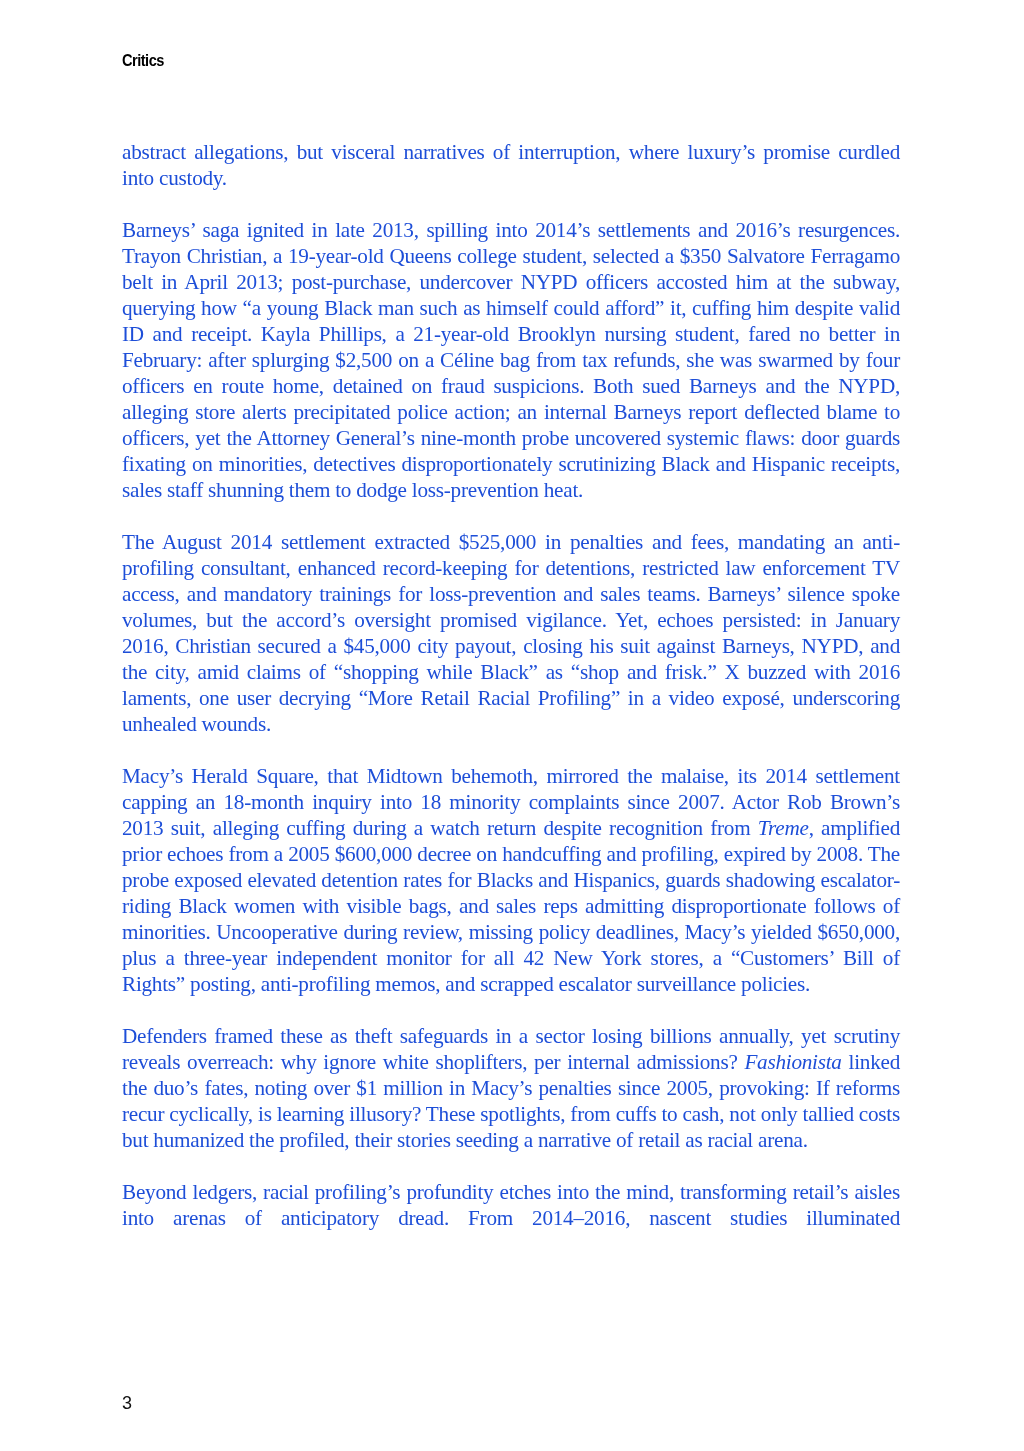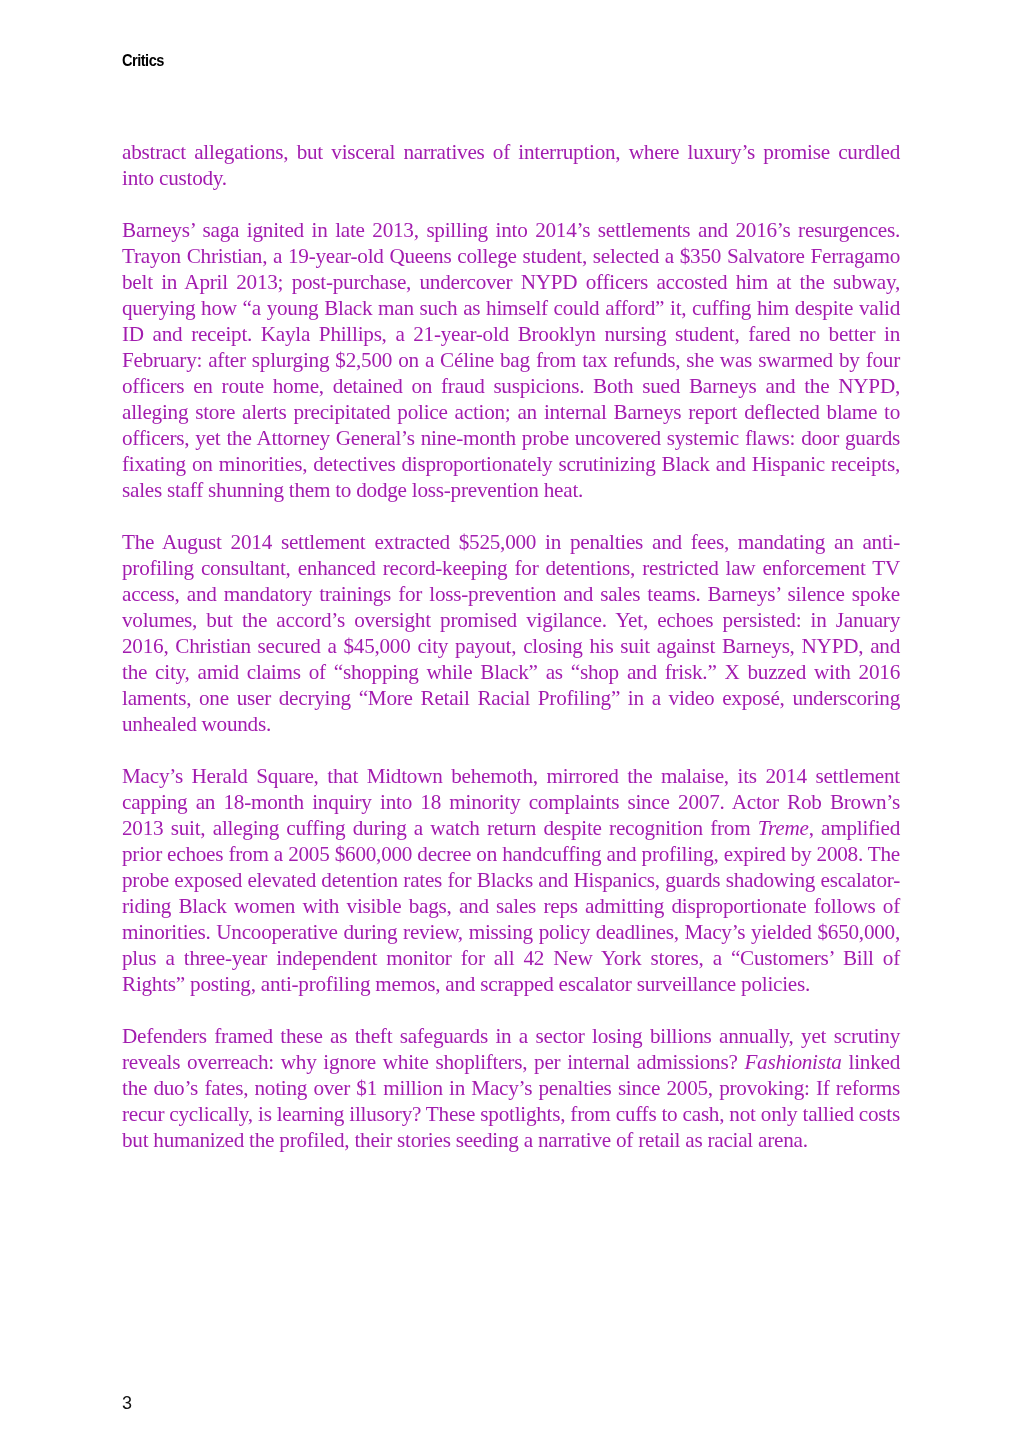--- a/index.html
+++ b/index.html
@@ -27,21 +27,21 @@
       color: #000000;
     }
     .body-text {
       position: absolute;
       left: 122px;
       top: 139px;
       width: 778px;
       font-family: "Liberation Serif", serif;
       font-size: 21.2px;
       line-height: 26px;
-      color: #a21caf;
+      color: #1d4ed8;
     }
     .body-text p {
       margin: 0 0 26px 0;
       text-align: justify;
       letter-spacing: -0.25px;
       word-spacing: 0px;
     }
     .body-text p.last-line-just {
       text-align-last: justify;
     }
@@ -67,17 +67,18 @@
     <p>abstract allegations, but visceral narratives of interruption, where luxury’s promise curdled into custody.</p>
 
     <p>Barneys’ saga ignited in late 2013, spilling into 2014’s settlements and 2016’s resurgences. Trayon Christian, a 19-year-old Queens college student, selected a $350 Salvatore Ferragamo belt in April 2013; post-purchase, undercover NYPD officers accosted him at the subway, querying how “a young Black man such as himself could afford” it, cuffing him despite valid ID and receipt. Kayla Phillips, a 21-year-old Brooklyn nursing student, fared no better in February: after splurging $2,500 on a Céline bag from tax refunds, she was swarmed by four officers en route home, detained on fraud suspicions. Both sued Barneys and the NYPD, alleging store alerts precipitated police action; an internal Barneys report deflected blame to officers, yet the Attorney General’s nine-month probe uncovered systemic flaws: door guards fixating on minorities, detectives disproportionately scrutinizing Black and Hispanic receipts, sales staff shunning them to dodge loss-prevention heat.</p>
 
     <p>The August 2014 settlement extracted $525,000 in penalties and fees, mandating an anti-profiling consultant, enhanced record-keeping for detentions, restricted law enforcement TV access, and mandatory trainings for loss-prevention and sales teams. Barneys’ silence spoke volumes, but the accord’s oversight promised vigilance. Yet, echoes persisted: in January 2016, Christian secured a $45,000 city payout, closing his suit against Barneys, NYPD, and the city, amid claims of “shopping while Black” as “shop and frisk.” X buzzed with 2016 laments, one user decrying “More Retail Racial Profiling” in a video exposé, underscoring unhealed wounds.</p>
 
     <p><span>Macy’s Herald Square, that Midtown behemoth, mirrored the malaise, its 2014 settlement capping an 18-month inquiry into 18 minority complaints since 2007. Actor Rob Brown’s 2013 suit, alleging cuffing during a watch return despite recognition from </span><em>Treme</em><span>, amplified prior echoes from a 2005 $600,000 decree on handcuffing and profiling, expired by 2008. The probe exposed elevated detention rates for Blacks and Hispanics, guards shadowing escalator-riding Black women with visible bags, and sales reps admitting disproportionate follows of minorities. Uncooperative during review, missing policy deadlines, Macy’s yielded $650,000, plus a three-year independent monitor for all 42 New York stores, a “Customers’ Bill of Rights” posting, anti-profiling memos, and scrapped escalator surveillance policies.</span></p>
 
     <p><span>Defenders framed these as theft safeguards in a sector losing billions annually, yet scrutiny reveals overreach: why ignore white shoplifters, per internal admissions? </span><em>Fashionista</em><span> linked the duo’s fates, noting over $1 million in Macy’s penalties since 2005, provoking: If reforms recur cyclically, is learning illusory? These spotlights, from cuffs to cash, not only tallied costs but humanized the profiled, their stories seeding a narrative of retail as racial arena.</span></p>
 
+    <p class="last-line-just">Beyond ledgers, racial profiling’s profundity etches into the mind, transforming retail’s aisles into arenas of anticipatory dread. From 2014–2016, nascent studies illuminated</p>
   </div>
 
   <div class="page-number">3</div>
 
 </div>
 
 </body></html>

